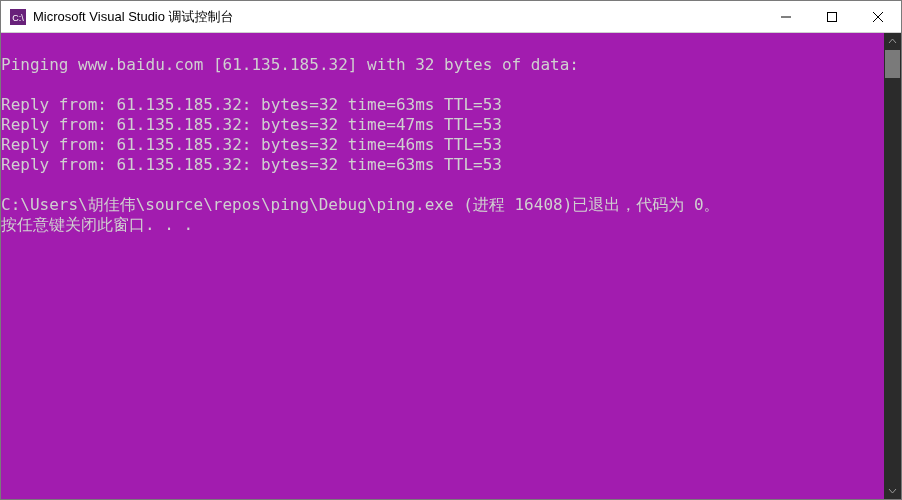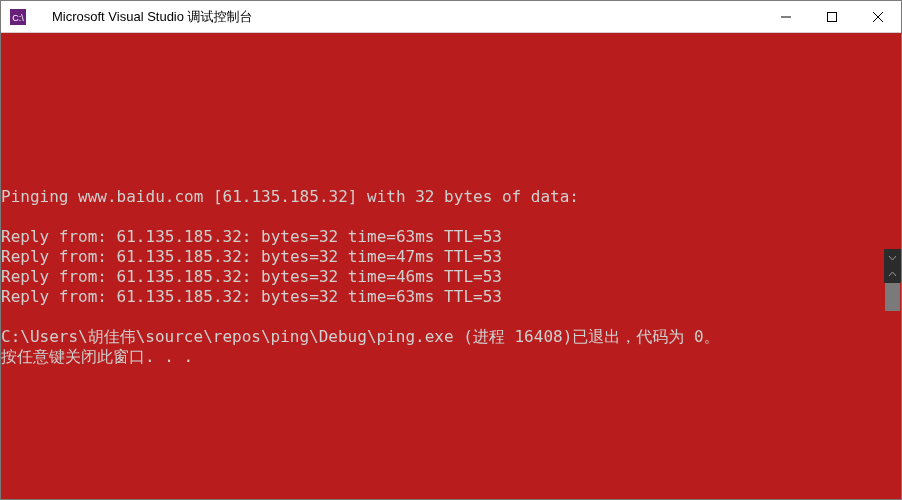--- a/index.html
+++ b/index.html
@@ -21,37 +21,35 @@
     width: 18px; height: 18px;
     margin: 0 6px 0 8px;
     display: flex; align-items: center; justify-content: center;
   }
   .titlebar .icon-box svg { display: block; }
   .titlebar .title {
     flex: 0 0 auto;
     font-size: 13px;
     color: #000;
     white-space: nowrap;
-    margin-left: 19px;
   }
   .titlebar .spacer { flex: 1 1 auto; }
   .win-controls { display: flex; height: 100%; }
   .win-btn {
     width: 46px; height: 100%;
     display: flex; align-items: center; justify-content: center;
     background: transparent;
     cursor: default;
   }
   .win-btn svg { display: block; }
   .client {
     flex: 1 1 auto;
     position: relative;
-    background: #b91c1c;
+    background: #a21caf;
     display: flex;
-    align-items: center;
   }
   .console-area {
     flex: 1 1 auto;
     padding: 2px 0 0 0;
     font-family: "NSimSun", "SimSun", "Consolas", monospace;
     font-size: 16px;
     line-height: 20px;
     color: #d0d0d0;
     white-space: pre;
     overflow: hidden;

